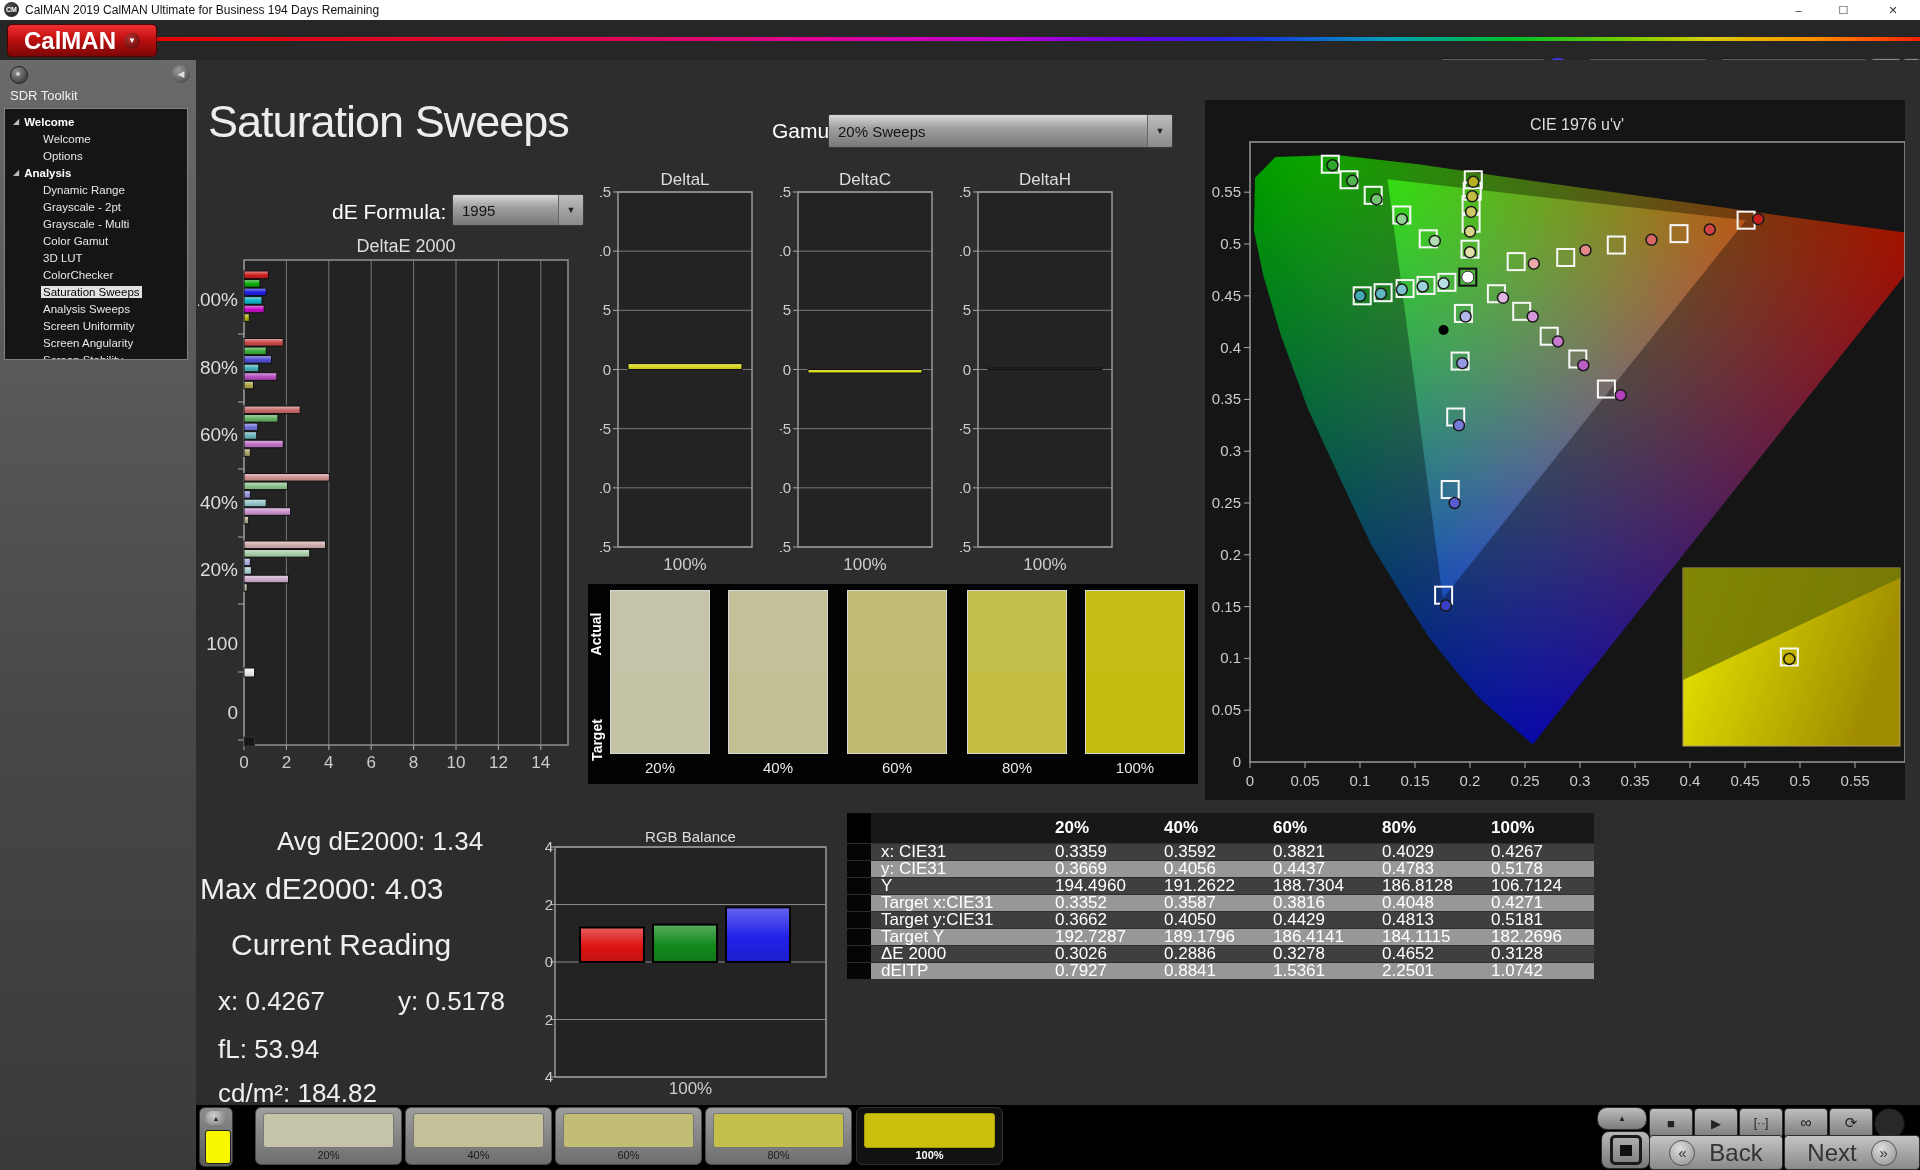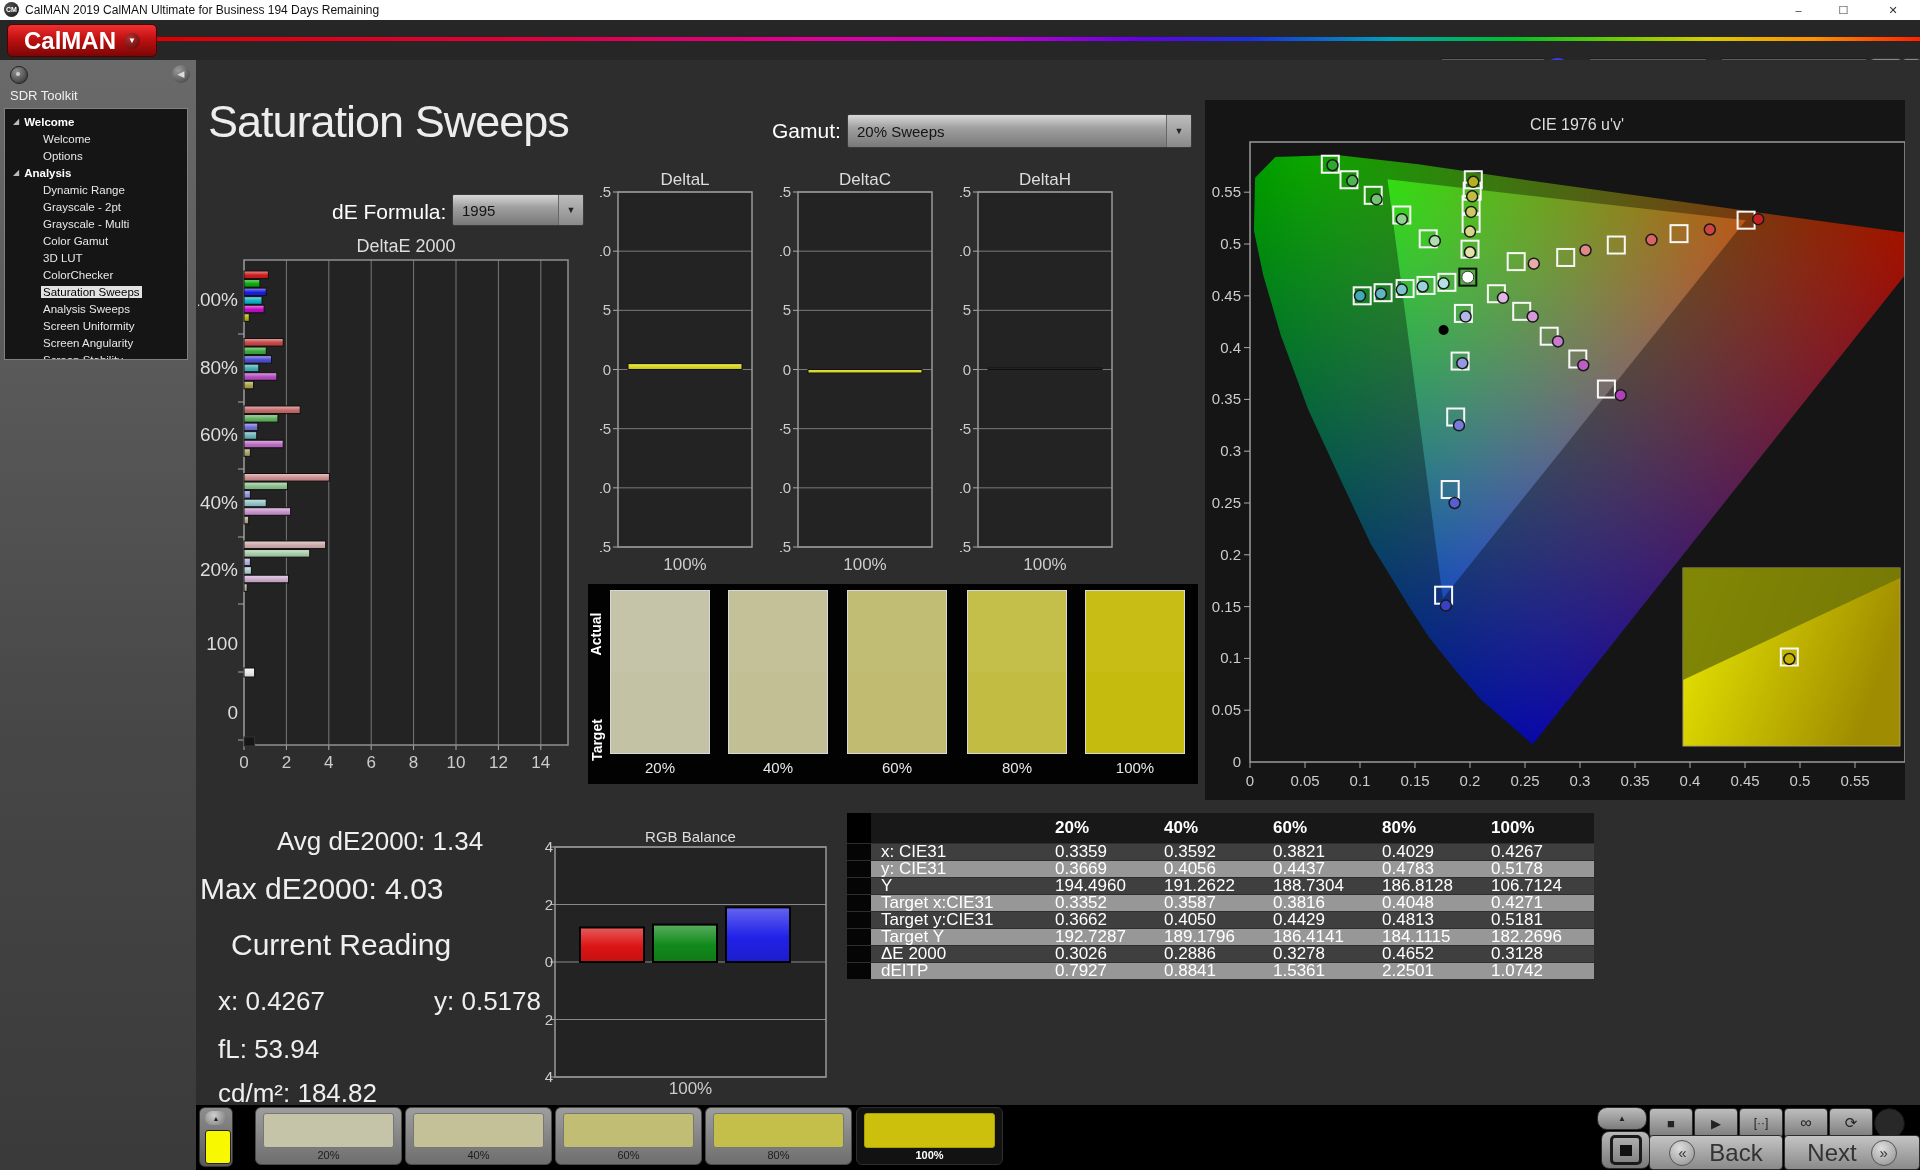--- a/index.html
+++ b/index.html
@@ -218,21 +218,21 @@
         <span>Screen Stability</span>
       </div>
     </div>
 </div>
 
 <div id="content"></div>
 
 <div id="page-title">Saturation Sweeps</div>
 
 <div class="biglabel" style="position:absolute;left:772px;top:119px;">Gamut:</div>
-<div class="dd-light" style="left:847px;top:114px;width:343px;height:32px;">
+<div class="dd-light" style="left:828px;top:114px;width:343px;height:32px;">
   <div class="txt">20% Sweeps</div>
   <div class="dcar">▼</div>
 </div>
 
 <div class="biglabel" style="position:absolute;left:332px;top:200px;">dE Formula:</div>
 <div class="dd-light" style="left:452px;top:194px;width:130px;height:30px;">
   <div class="txt">1995</div>
   <div class="dcar">▼</div>
 </div>
 
@@ -771,21 +771,21 @@
       <polygon points="478,468 695,468 695,478 478,580" fill="#6e7606" fill-opacity="0.85"></polygon>
       <rect x="575.83" y="548.5" width="17" height="17" fill="none" stroke="#f8f8f8" stroke-width="2"></rect>
       <circle cx="584.33" cy="559" r="5.5" fill="#c8b400" stroke="#1a1a1a" stroke-width="1.5"></circle>
     </g>
   </svg>
 
 <div class="stat" style="left:200px;top:826px;width:360px;text-align:center;font-size:26px;">Avg dE2000: 1.34</div>
 <div class="stat" style="left:200px;top:872px;width:360px;text-align:left;font-size:30px;">Max dE2000: 4.03</div>
 <div class="stat" style="left:215px;top:928px;font-size:30px;margin-left:16px;">Current Reading</div>
 <div class="stat" style="left:218px;top:986px;font-size:26px;">x: 0.4267</div>
-<div class="stat" style="left:398px;top:986px;font-size:26px;margin-left:36px;">y: 0.5178</div>
+<div class="stat" style="left:398px;top:986px;font-size:26px;">y: 0.5178</div>
 <div class="stat" style="left:218px;top:1034px;font-size:26px;">fL: 53.94</div>
 <div class="stat" style="left:218px;top:1078px;font-size:26px;">cd/m²: 184.82</div>
 
 <svg id="svg-rgb" class="abs" style="left:545px;top:832px;" width="300" height="270">
     <defs>
       <linearGradient id="g34" x1="0" y1="0" x2="0" y2="1">
         <stop offset="0%" stop-color="#e75b5b"></stop>
         <stop offset="55%" stop-color="#dc1414"></stop>
         <stop offset="100%" stop-color="#c21212"></stop>
       </linearGradient>

